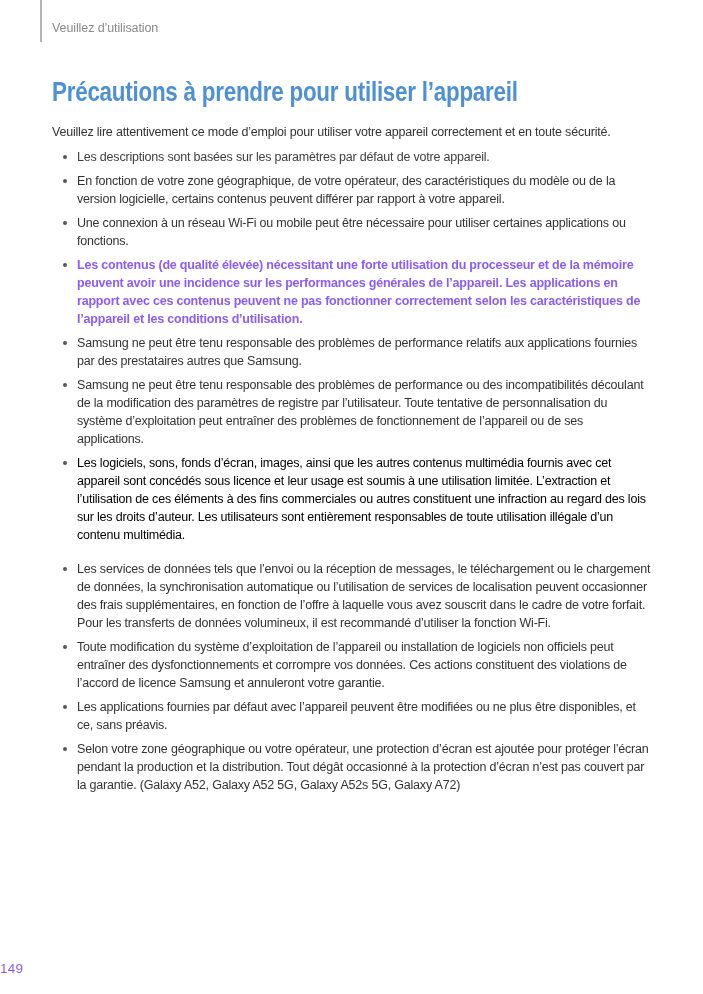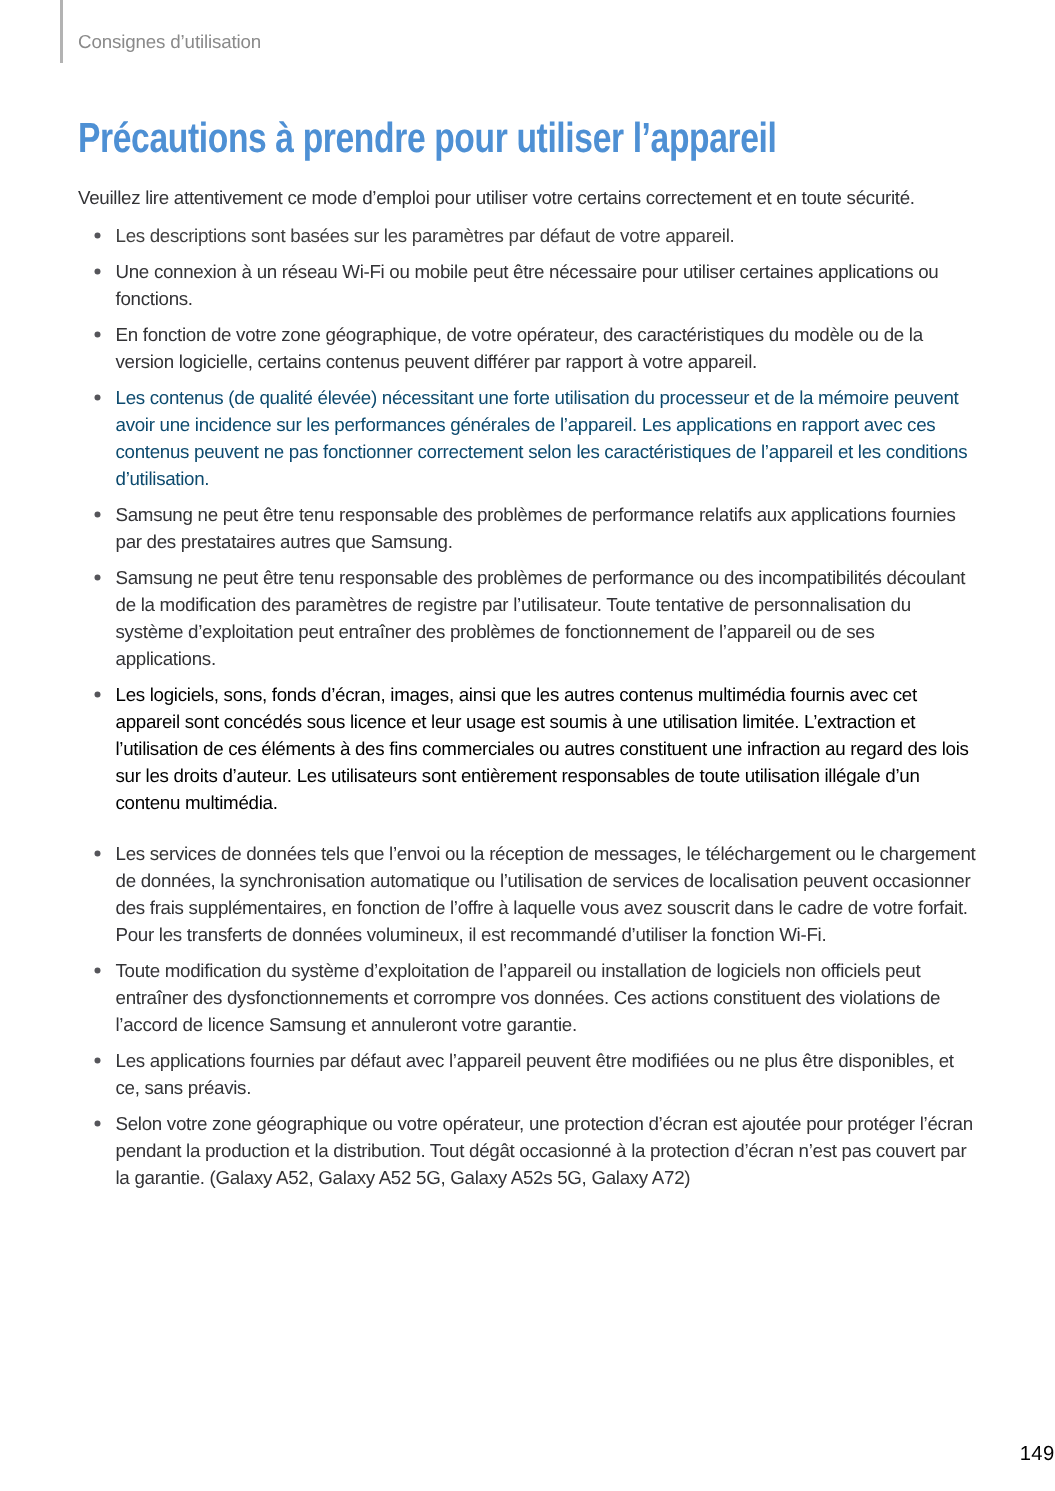--- a/index.html
+++ b/index.html
@@ -75,55 +75,55 @@
     width: 4px;
     height: 4px;
     border-radius: 50%;
     background: #55555a;
   }
   .page-number {
     position: absolute;
     left: 0;
     right: 0;
     bottom: 18px;
-    text-align: right;
+    text-align: left;
     font-size: 13.5px;
-    color: #000000;
+    color: #8b5cf6;
     letter-spacing: 0.2px;
   }
 </style>
 </head>
 <body>
 
 <div class="page">
   <div class="chapter-line" style="background: rgb(179, 179, 179);"></div>
-  <div class="breadcrumb" style="color: rgb(138, 138, 138);">Consignes d’utilisation</div>
+  <div class="breadcrumb" style="color: rgb(138, 138, 138);">Veuillez d’utilisation</div>
 
   <div class="content">
     <h1 class="page-title" style="color: rgb(78, 144, 212);">Précautions à prendre pour utiliser l’appareil</h1>
 
-    <p class="intro" style="color: rgb(51, 51, 54);">Veuillez lire attentivement ce mode d’emploi pour utiliser votre certains correctement et en toute sécurité.</p>
+    <p class="intro" style="color: rgb(51, 51, 54);">Veuillez lire attentivement ce mode d’emploi pour utiliser votre appareil correctement et en toute sécurité.</p>
 
     <ul class="bullet-list" id="bullet-list">
   <li class="bullet-item" style="color: #404040;">
     <span class="dot"></span>
     <span class="li-text">Les descriptions sont basées sur les paramètres par défaut de votre appareil.</span>
   </li>
 
   <li class="bullet-item" style="color: rgb(51, 51, 54);">
     <span class="dot"></span>
-    <span class="li-text">Une connexion à un réseau Wi-Fi ou mobile peut être nécessaire pour utiliser certaines applications ou fonctions.</span>
+    <span class="li-text">En fonction de votre zone géographique, de votre opérateur, des caractéristiques du modèle ou de la version logicielle, certains contenus peuvent différer par rapport à votre appareil.</span>
   </li>
 
   <li class="bullet-item" style="color: rgb(51, 51, 54);">
     <span class="dot"></span>
-    <span class="li-text">En fonction de votre zone géographique, de votre opérateur, des caractéristiques du modèle ou de la version logicielle, certains contenus peuvent différer par rapport à votre appareil.</span>
+    <span class="li-text">Une connexion à un réseau Wi-Fi ou mobile peut être nécessaire pour utiliser certaines applications ou fonctions.</span>
   </li>
 
-  <li class="bullet-item" style="color: #0c4a6e;">
+  <li class="bullet-item" style="color: #8b5cf6; font-weight: bold;">
     <span class="dot"></span>
     <span class="li-text">Les contenus (de qualité élevée) nécessitant une forte utilisation du processeur et de la mémoire peuvent avoir une incidence sur les performances générales de l’appareil. Les applications en rapport avec ces contenus peuvent ne pas fonctionner correctement selon les caractéristiques de l’appareil et les conditions d’utilisation.</span>
   </li>
 
   <li class="bullet-item" style="color: rgb(51, 51, 54);">
     <span class="dot"></span>
     <span class="li-text">Samsung ne peut être tenu responsable des problèmes de performance relatifs aux applications fournies par des prestataires autres que Samsung.</span>
   </li>
 
   <li class="bullet-item" style="color: rgb(51, 51, 54);">

